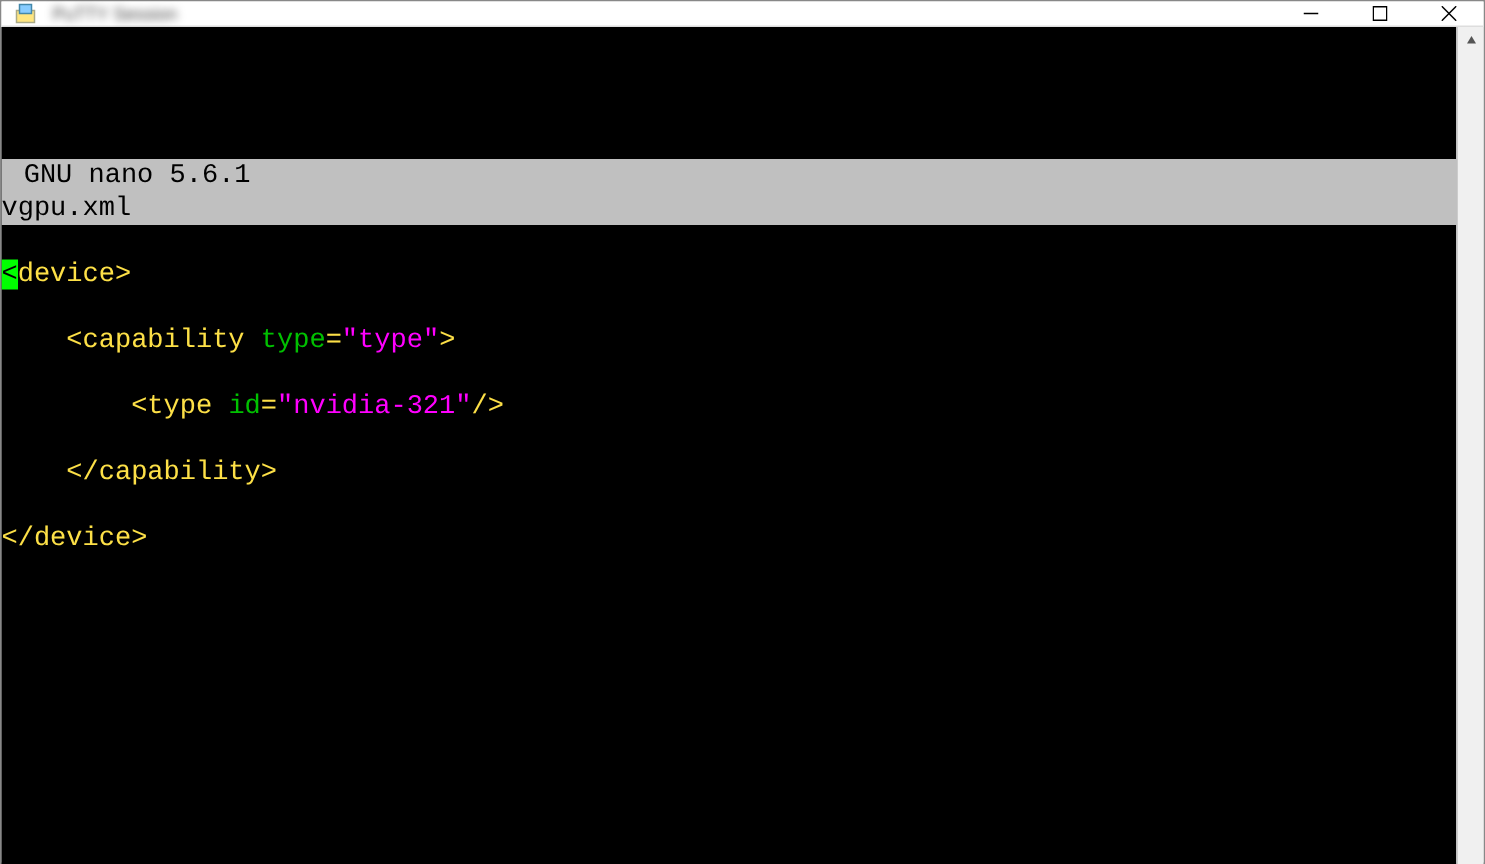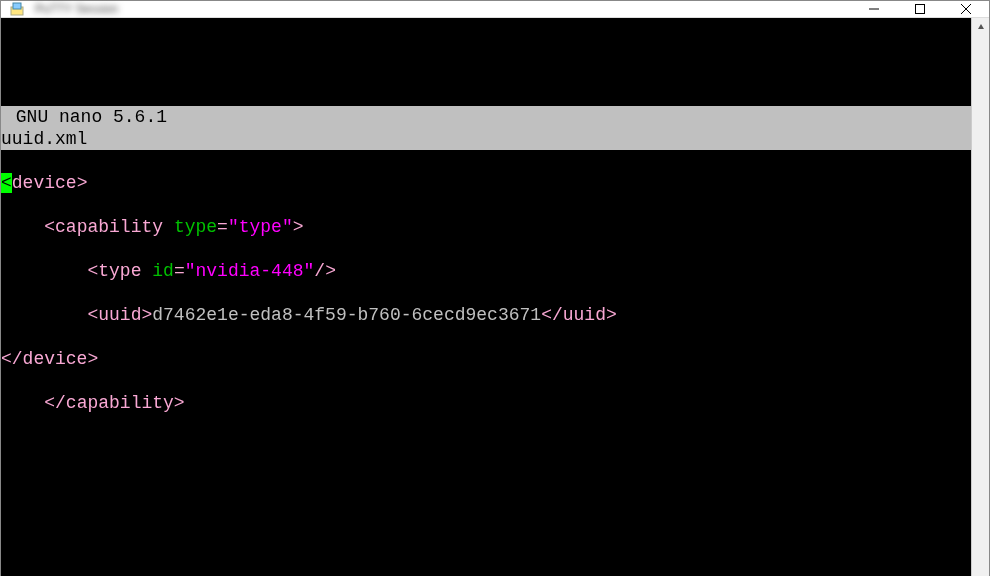--- a/index.html
+++ b/index.html
@@ -16,21 +16,21 @@
   .sb-btn { height: 18px; display: flex; align-items: center; justify-content: center; font-size: 10px; color: #555; }
   .sb-track { flex: 1; }
 
   .term { font-family: Consolas, "Courier New", monospace; font-size: 18px; line-height: 22px; color: #c0c0c0; white-space: pre; }
   .topbar { background: #c0c0c0; color: #000; height: 22px; display: flex; }
   .topbar .left { padding-left: 4px; }
   .topbar-wrap { position: relative; height: 22px; }
 
   .line { height: 22px; }
   .cur { background: #00ff00; color: #000; }
-  .tag { color: #f9a8d4; }
+  .tag { color: #fde047; }
   .attr { color: #00c000; }
   .str { color: #ff00ff; }
   .txt { color: #c0c0c0; }
 </style>
 </head>
 <body>
 
 <div class="window">
   <div class="titlebar">
     <span class="icon">
@@ -59,30 +59,29 @@
       </div>
   </div>
 
   <div class="content">
     <div class="term-wrap">
       <div class="term">
         <div class="topbar-wrap">
           <div class="topbar" style="width:100%;position:absolute;">
             <span class="left"> GNU nano 5.6.1</span>
           </div>
-          <div class="topbar center">uuid.xml</div>
+          <div class="topbar center">vgpu.xml</div>
         </div>
 
         <div>
 <div class="line"><span class="cur">&lt;</span><span class="tag"><span>device</span>&gt;</span></div>
 <div class="line">    <span class="tag">&lt;<span>capability</span> </span><span class="attr">type</span><span class="tag">=</span><span class="str">"<span>type</span>"</span><span class="tag">&gt;</span></div>
-<div class="line">        <span class="tag">&lt;<span>type</span> </span><span class="attr">id</span><span class="tag">=</span><span class="str">"<span>nvidia-448</span>"</span><span class="tag">/&gt;</span></div>
-<div class="line">        <span class="tag">&lt;<span>uuid</span>&gt;</span><span class="txt">d7462e1e-eda8-4f59-b760-6cecd9ec3671</span><span class="tag">&lt;/<span>uuid</span>&gt;</span></div>
+<div class="line">        <span class="tag">&lt;<span>type</span> </span><span class="attr">id</span><span class="tag">=</span><span class="str">"<span>nvidia-321</span>"</span><span class="tag">/&gt;</span></div>
+<div class="line">    <span class="tag">&lt;/<span>capability</span>&gt;</span></div>
 <div class="line"><span class="tag">&lt;/<span>device</span>&gt;</span></div>
-<div class="line">    <span class="tag">&lt;/<span>capability</span>&gt;</span></div>
 <div class="line"></div>
 <div class="line"></div>
 <div class="line"></div>
 
 
 
 
 
 
 

